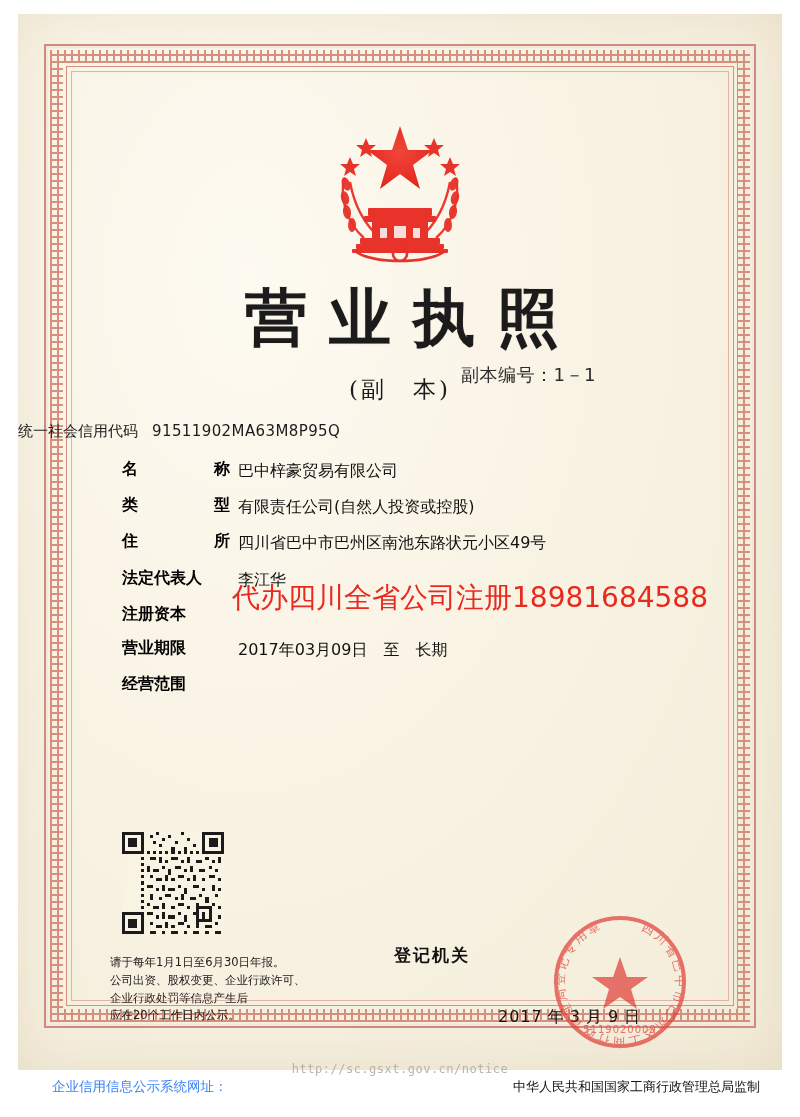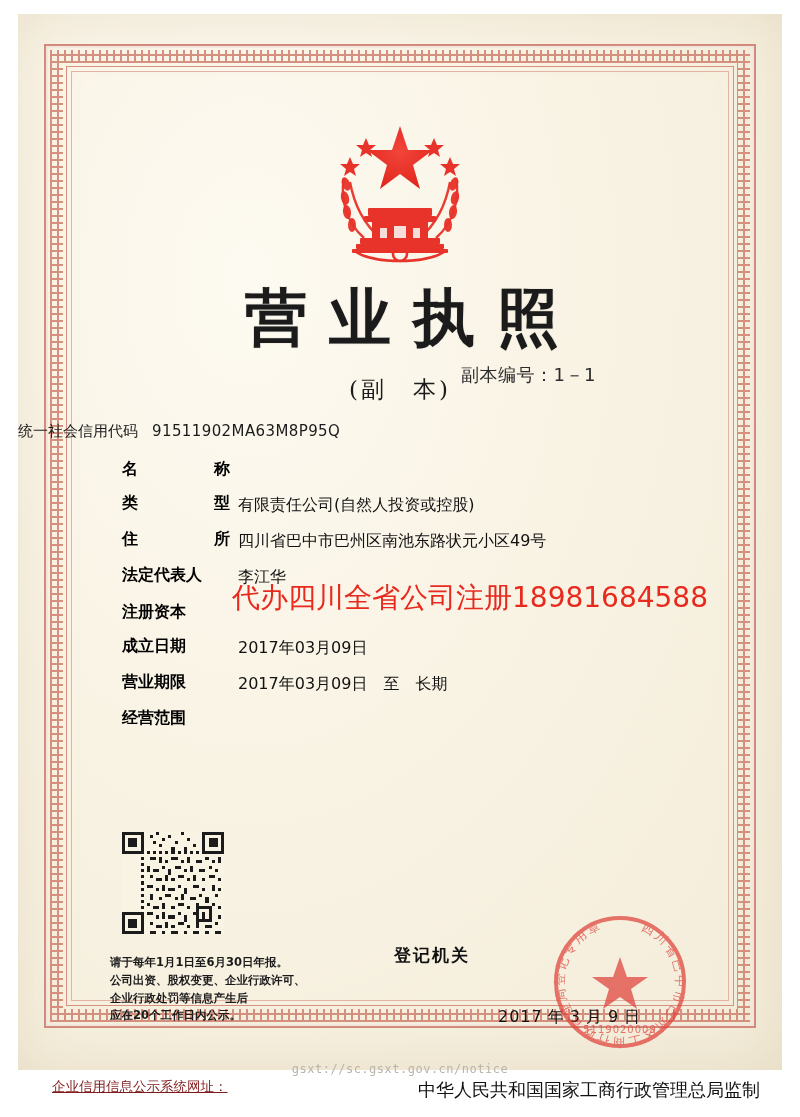--- a/index.html
+++ b/index.html
@@ -197,21 +197,20 @@
 
   
   .notes {
     position: absolute;
     left: 92px;
     top: 940px;
     font-size: 11.5px;
     line-height: 1.55;
     color: #1a1a1a;
     font-family: "DejaVu Sans", sans-serif;
-    font-weight: bold;
   }
 
   
   .registry {
     position: absolute;
     left: 376px;
     top: 930px;
     font-size: 17px;
     letter-spacing: 2px;
     color: #111;
@@ -250,29 +249,28 @@
     font-family: "DejaVu Sans Mono", monospace;
     letter-spacing: 0.5px;
   }
 
   
   .footer-left {
     position: absolute;
     left: 52px;
     top: 1078px;
     font-size: 13.5px;
-    color: #7f1d1d;
-    font-family: "DejaVu Sans", sans-serif;
-    text-decoration: underline;
+    color: #3b82f6;
+    font-family: "DejaVu Sans", sans-serif;
   }
   .footer-right {
     position: absolute;
     right: 40px;
     top: 1078px;
-    font-size: 18px;
+    font-size: 13px;
     color: #111;
     font-family: Liberation Mono, monospace;
   }
 </style>
 </head>
 <body>
 
 <div class="page">
   <div class="sheet">
 
@@ -343,20 +341,21 @@
       <span>统一社会信用代码</span><span class="code">91511902MA63M8P95Q</span>
     </div>
 
     <div class="fields">
 
       <div class="row">
         <div class="label">
             <span>名</span>
             <span>称</span>
           </div>
+        <div class="value">巴中梓豪贸易有限公司</div>
       </div>
 
       <div class="row">
         <div class="label">
             <span>类</span>
             <span>型</span>
           </div>
         <div class="value">有限责任公司(自然人投资或控股)</div>
       </div>
 
@@ -375,26 +374,20 @@
         <div class="value">李江华</div>
       </div>
 
       <div class="row">
         <div class="label">
             <span>注册资本</span>
           </div>
         <div class="value"></div>
       </div>
 
-      <div class="row">
-        <div class="label">
-            <span>成立日期</span>
-          </div>
-        <div class="value">2017年03月09日</div>
-      </div>
 
       <div class="row">
         <div class="label">
             <span>营业期限</span>
           </div>
         <div class="value">2017年03月09日　至　长期</div>
       </div>
 
       <div class="row scope">
         <div class="label">
@@ -575,18 +568,18 @@
         </defs>
         <circle cx="75" cy="75" r="64" fill="none" stroke="#e0413a" stroke-width="4"></circle>
         <polygon fill="#e0413a" points="75,50 82,70 103,70 86,82 92,102 75,90 58,102 64,82 47,70 68,70"></polygon>
         <text font-family="'DejaVu Sans', sans-serif" font-size="12.5" fill="#e0413a" letter-spacing="2.4">
           <textPath href="#sealArc" startOffset="6%">四川省巴中市巴州区工商行政管理局登记专用章</textPath>
         </text>
         <text x="75" y="126" text-anchor="middle" font-family="'DejaVu Sans', sans-serif" font-size="10" fill="#e0413a" letter-spacing="1">5119020009</text>
       </svg>
     </div>
 
-    <div class="url-faint">gsxt://sc.gsxt.gov.cn/notice</div>
+    <div class="url-faint">http://sc.gsxt.gov.cn/notice</div>
   </div>
 
   <div class="footer-left">企业信用信息公示系统网址：</div>
   <div class="footer-right">中华人民共和国国家工商行政管理总局监制</div>
 </div>
 
 </body></html>

